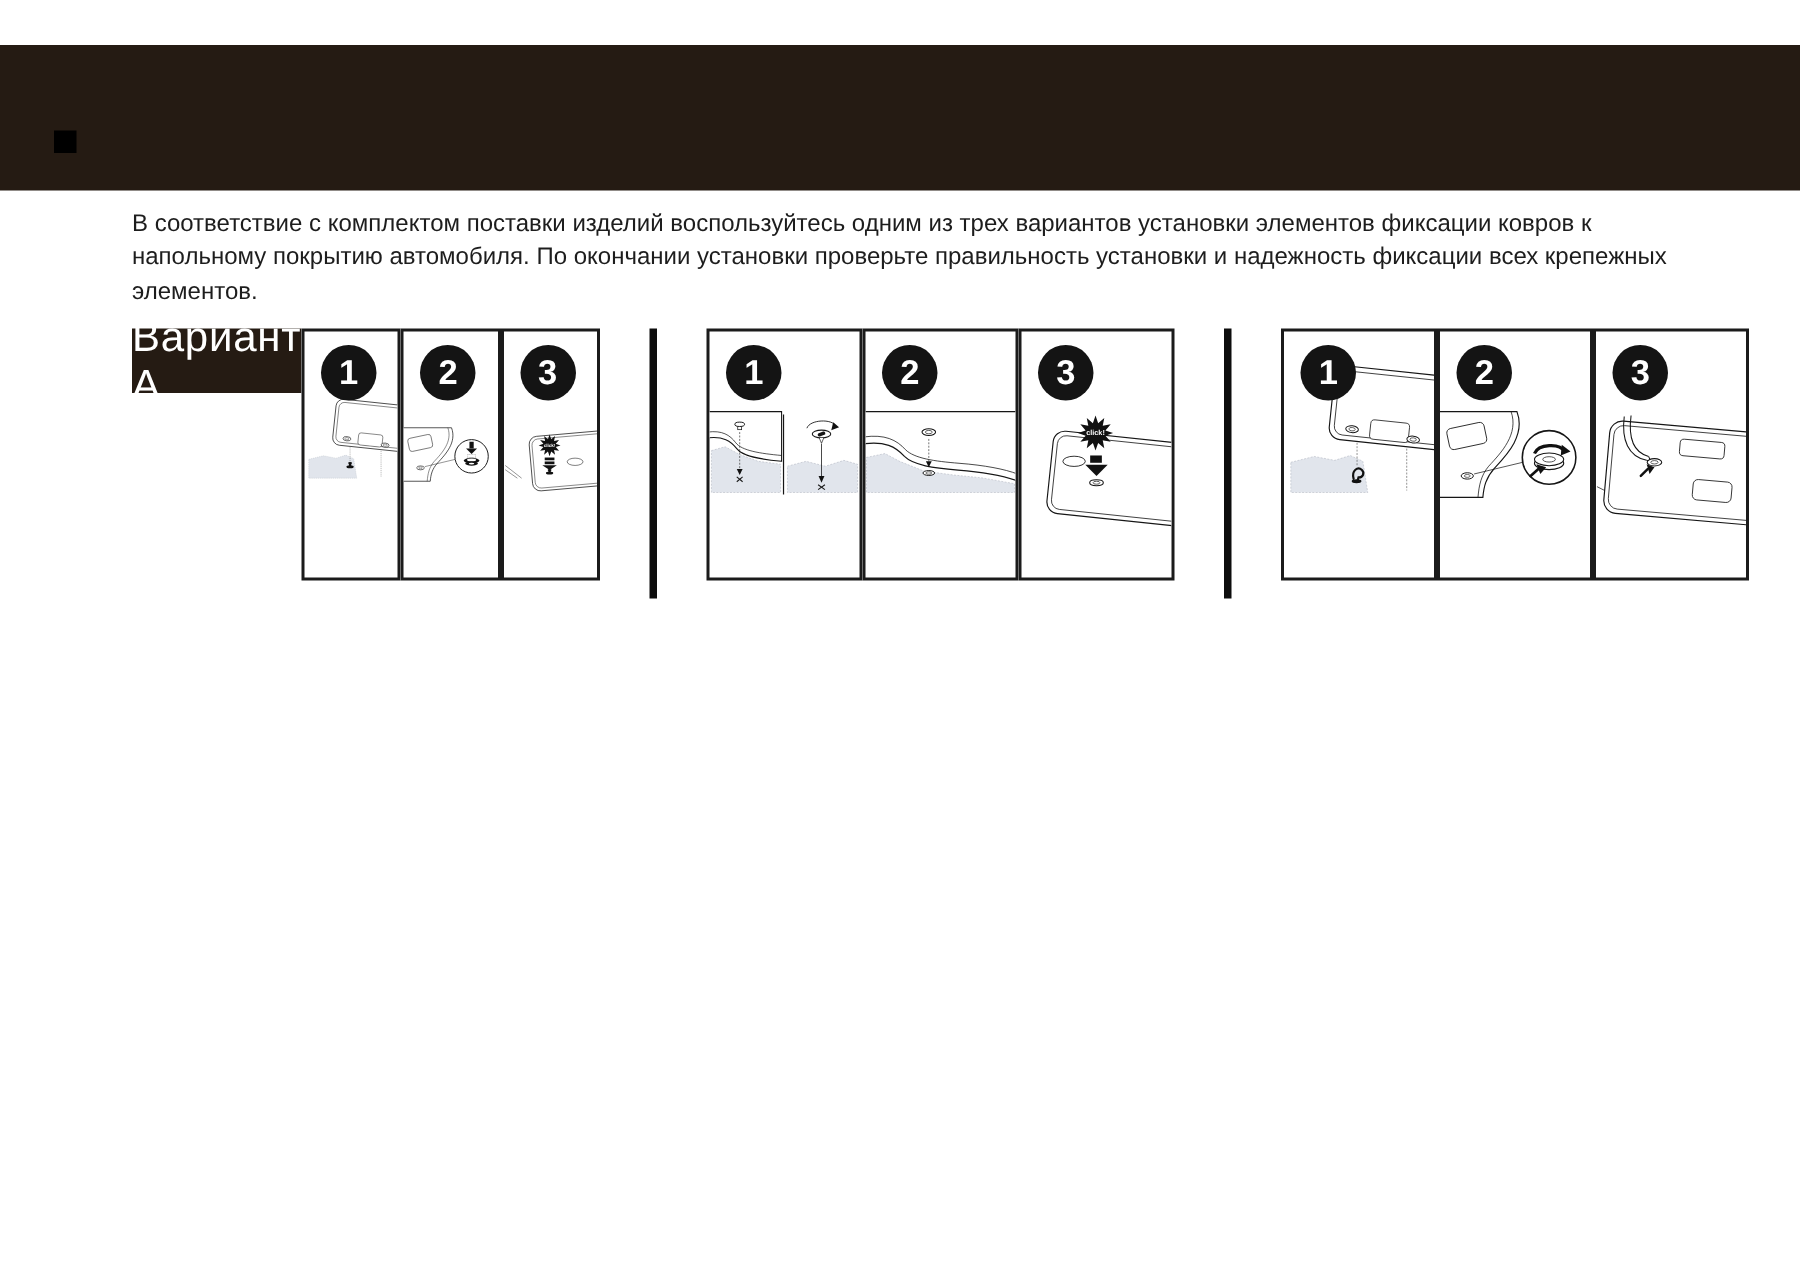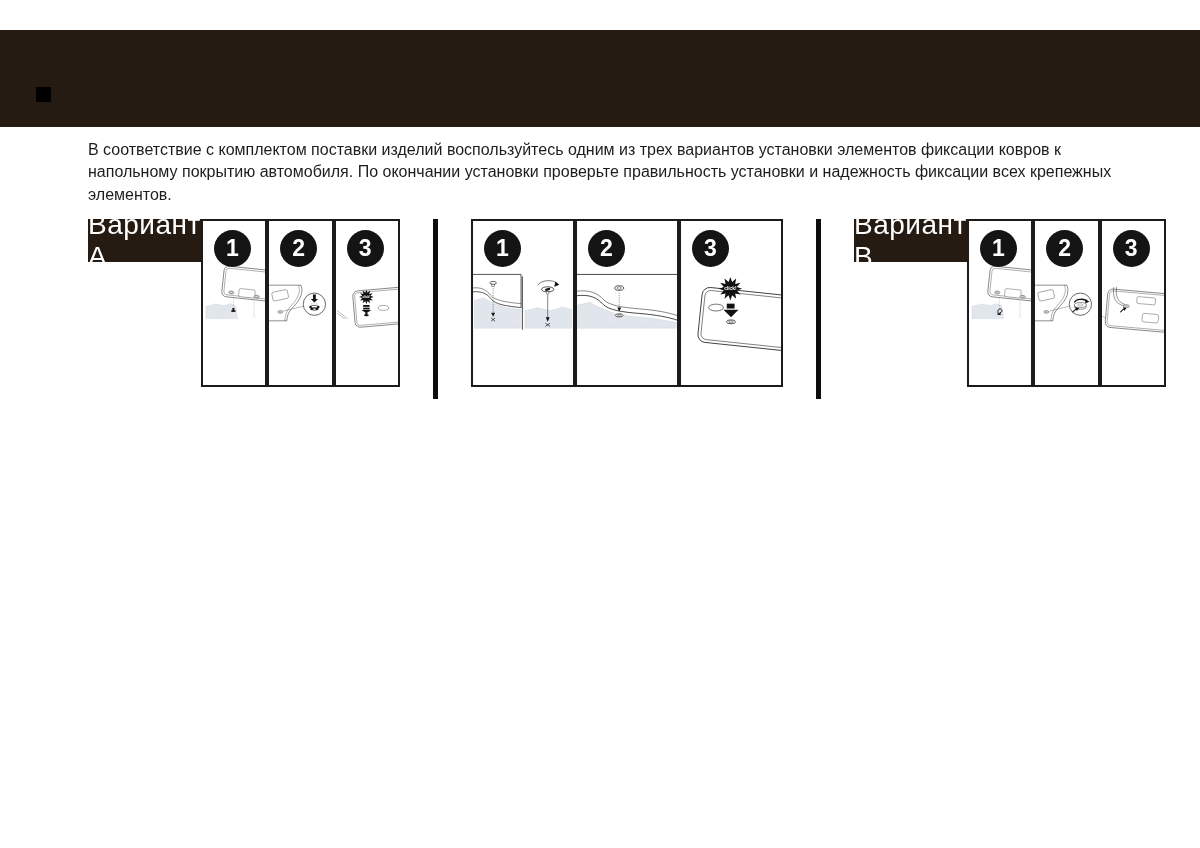--- a/index.html
+++ b/index.html
@@ -227,23 +227,20 @@
           <ellipse cx="154" cy="140" rx="14" ry="6" fill="#fff" stroke="#161616" stroke-width="2.2"></ellipse>
           <ellipse cx="154" cy="140" rx="7" ry="3" fill="none" stroke="#161616" stroke-width="1.4"></ellipse>
         </g>
       </svg>
     </div>
   </section>
 
   <div class="divider"></div>
 
   <section class="variant">
-    <div class="variant-header">
-      <span>Вариант В.</span>
-    </div>
 
     <div class="panel">
       <div class="badge">1</div>
       <svg viewBox="0 0 308 164">
         <polygon points="14,98 62,86 104,94 136,84 162,96 172,160 14,160" fill="#e1e5ec" stroke="#a7adb8" stroke-width="1" stroke-dasharray="4 3"></polygon>
         <g transform="rotate(6 160 0)">
           <rect x="96" y="-96" width="280" height="152" rx="24" fill="#fff" stroke="#161616" stroke-width="2.4"></rect>
           <rect x="106" y="-86" width="260" height="132" rx="18" fill="none" stroke="#161616" stroke-width="1.6"></rect>
           <rect x="180" y="8" width="80" height="40" rx="8" fill="#fff" stroke="#161616" stroke-width="1.6"></rect>
           <g>

